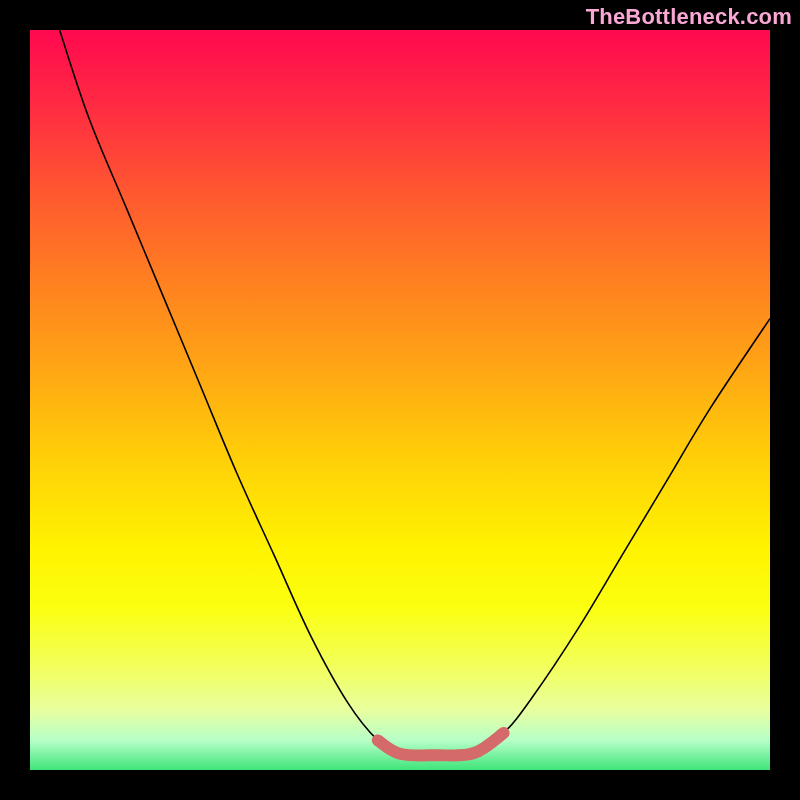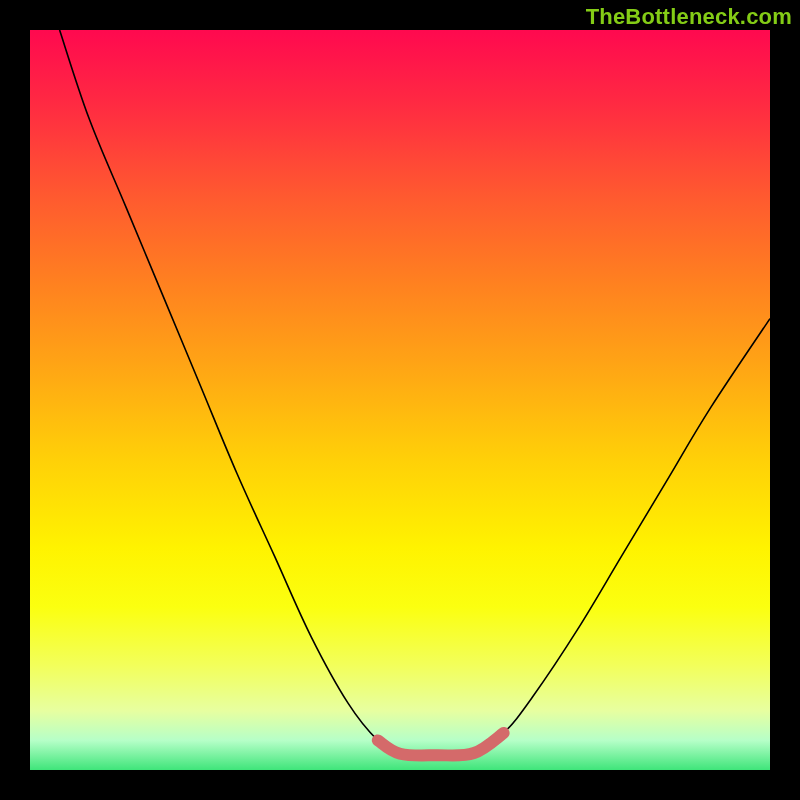--- a/index.html
+++ b/index.html
@@ -48,21 +48,21 @@
       #3fe57a 100%
     );
   }
   .watermark {
     position: absolute;
     top: 4px;
     right: 8px;
     font-family: Arial, Helvetica, sans-serif;
     font-size: 22px;
     font-weight: 600;
-    color: #84cc16;
+    color: #f9a8d4;
     letter-spacing: 0.2px;
   }
   svg.curve {
     position: absolute;
     left: 0;
     top: 0;
     width: 740px;
     height: 740px;
     overflow: visible;
   }

